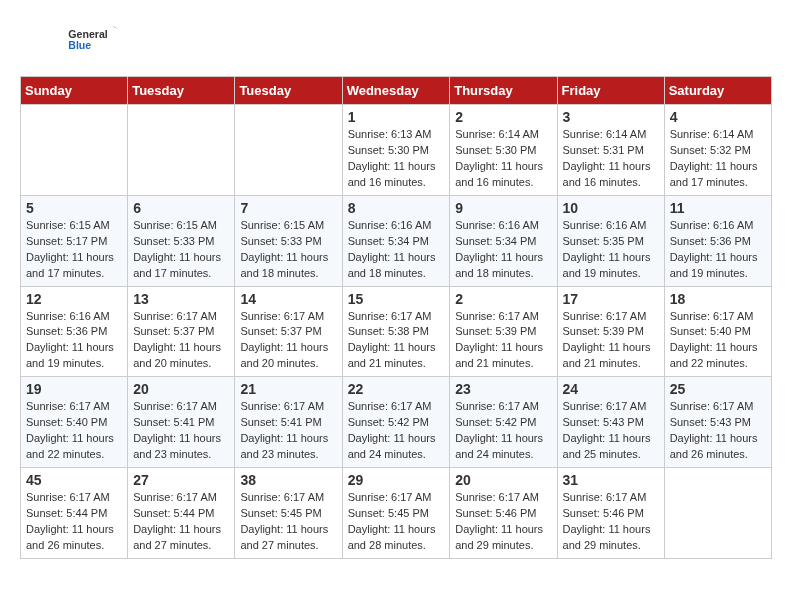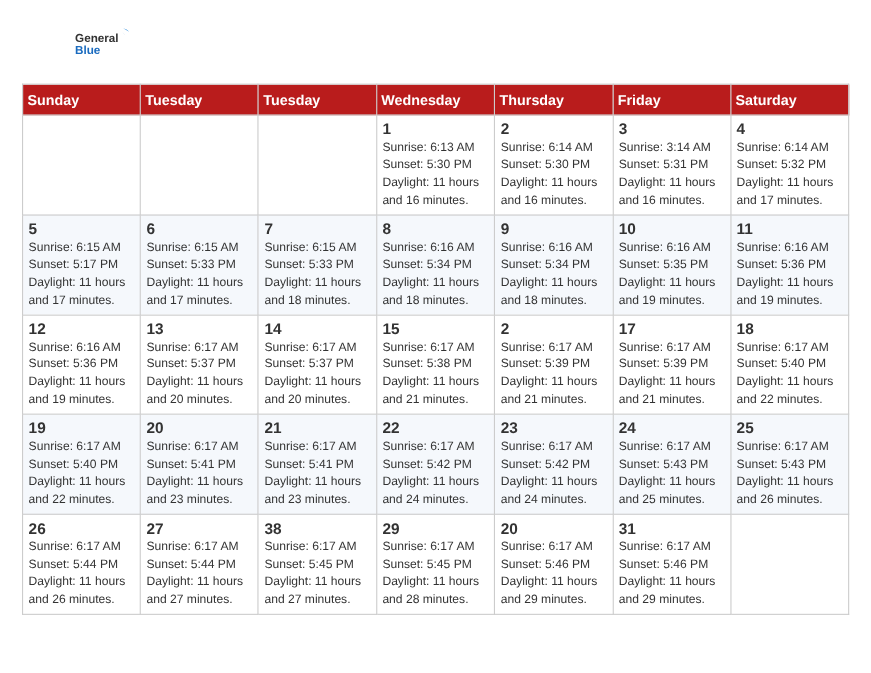--- a/index.html
+++ b/index.html
@@ -117,21 +117,21 @@
 Daylight: 11 hours and 16 minutes.</div>
         </td>
         <td>
           <span class="day-num">2</span>
           <div class="day-info">Sunrise: 6:14 AM
 Sunset: 5:30 PM
 Daylight: 11 hours and 16 minutes.</div>
         </td>
         <td>
           <span class="day-num">3</span>
-          <div class="day-info">Sunrise: 3:14 AM
+          <div class="day-info">Sunrise: 6:14 AM
 Sunset: 5:31 PM
 Daylight: 11 hours and 16 minutes.</div>
         </td>
         <td>
           <span class="day-num">4</span>
           <div class="day-info">Sunrise: 6:14 AM
 Sunset: 5:32 PM
 Daylight: 11 hours and 17 minutes.</div>
         </td>
       </tr>
@@ -262,21 +262,21 @@
         </td>
         <td>
           <span class="day-num">25</span>
           <div class="day-info">Sunrise: 6:17 AM
 Sunset: 5:43 PM
 Daylight: 11 hours and 26 minutes.</div>
         </td>
       </tr>
       <tr>
         <td>
-          <span class="day-num">26</span>
+          <span class="day-num">45</span>
           <div class="day-info">Sunrise: 6:17 AM
 Sunset: 5:44 PM
 Daylight: 11 hours and 26 minutes.</div>
         </td>
         <td>
           <span class="day-num">27</span>
           <div class="day-info">Sunrise: 6:17 AM
 Sunset: 5:44 PM
 Daylight: 11 hours and 27 minutes.</div>
         </td>

